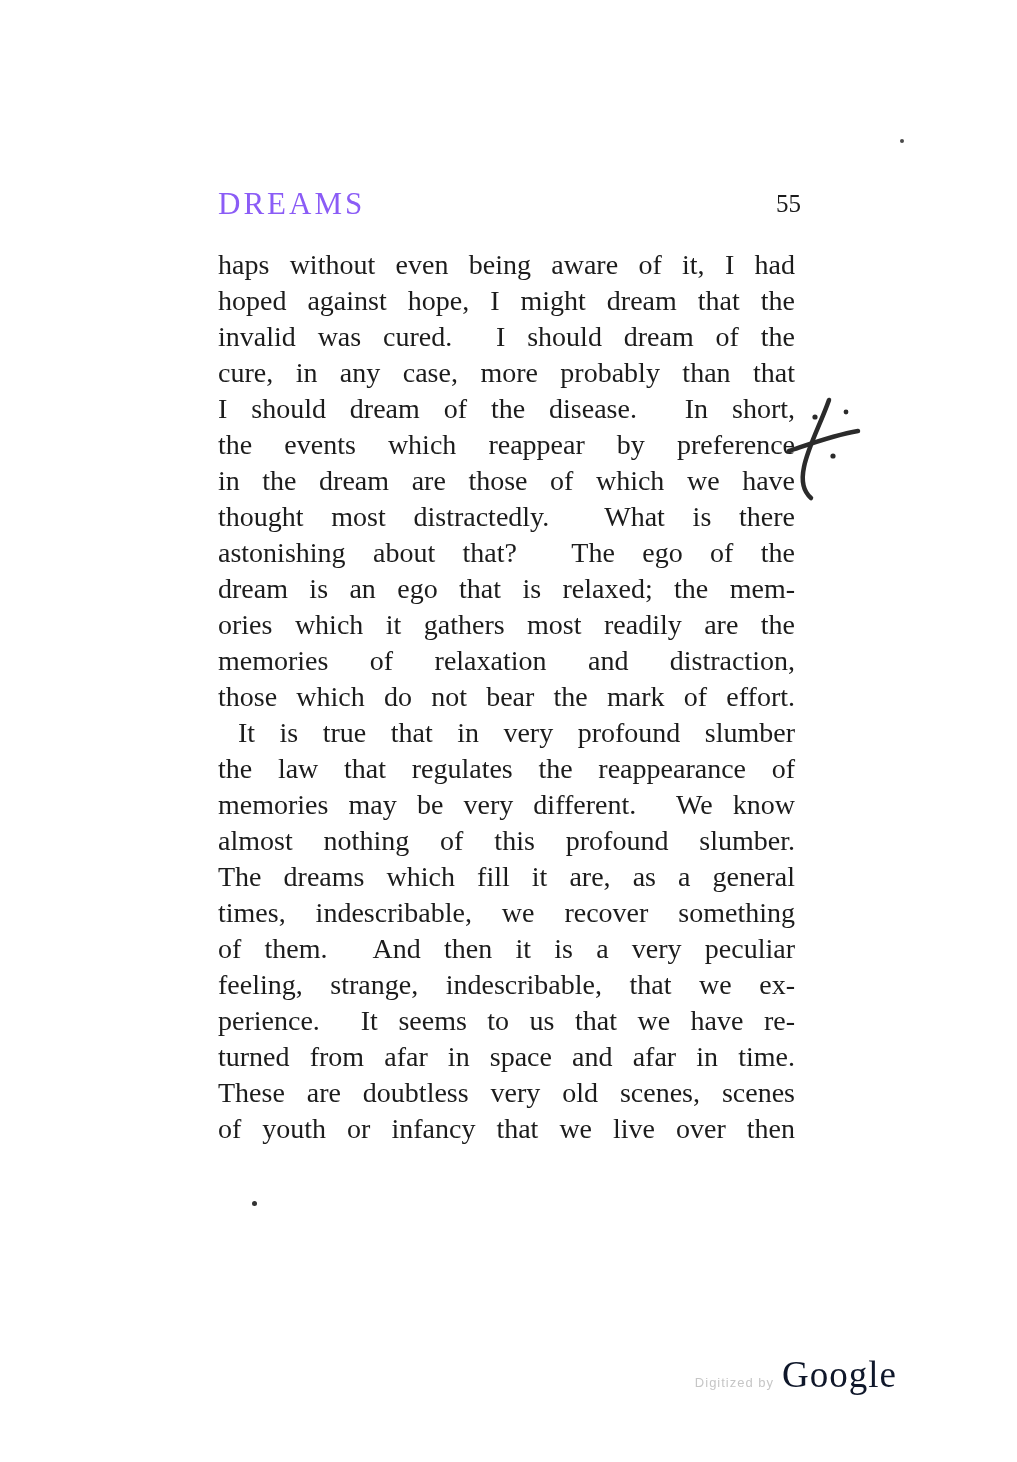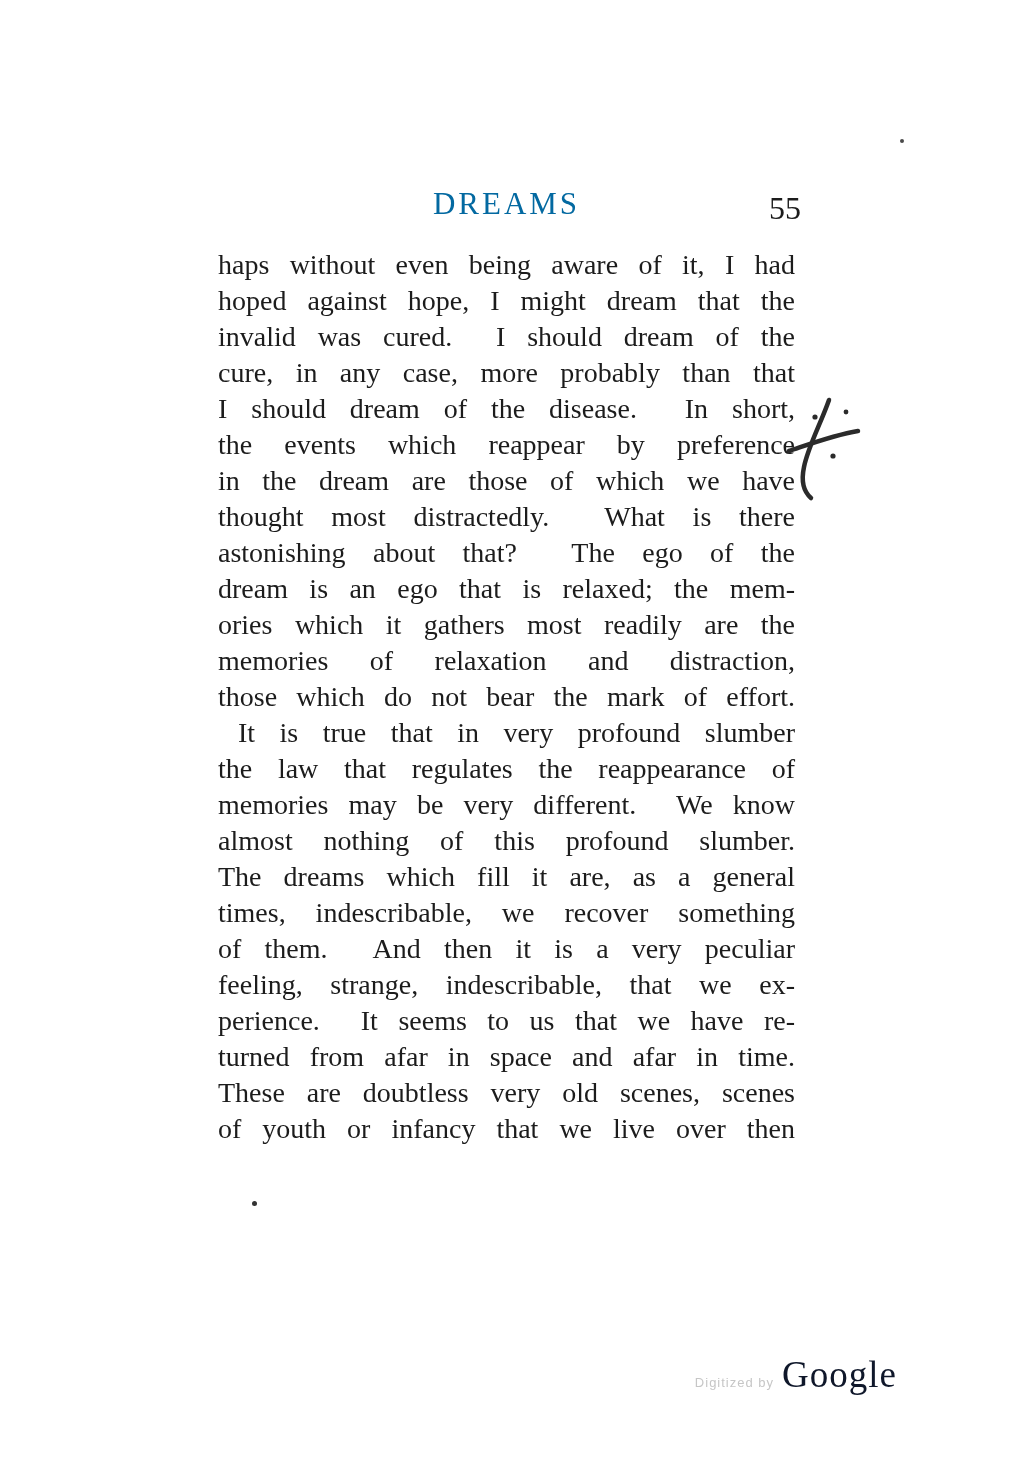--- a/index.html
+++ b/index.html
@@ -8,26 +8,26 @@
     background: #ffffff;
     position: relative;
     font-family: "Liberation Serif", "DejaVu Serif", serif;
     overflow: hidden;
   }
   .page { position: absolute; inset: 0; background: #ffffff; }
 
   
   .header { position: absolute; left: 218px; top: 186px; width: 577px; height: 40px; }
   .header .title {
-    position: absolute; left: 0; right: 0; text-align: center;
-    font-size: 31px; letter-spacing: 3px; color: #0369a1;
+    position: absolute; left: 0; right: 0; text-align: left;
+    font-size: 31px; letter-spacing: 3px; color: #8b5cf6;
   }
   .header .pagenum {
     position: absolute; right: -6px; top: 4px;
-    font-size: 32px; color: #1c1c1c;
+    font-size: 25px; color: #1c1c1c;
   }
 
   
   .textblock { position: absolute; left: 218px; top: 247px; width: 577px; }
   .bodyline {
     font-size: 28px; line-height: 36px; height: 36px;
     color: #1c1c1c;
     text-align: justify; text-align-last: justify;
     text-justify: inter-word;
     white-space: normal;

